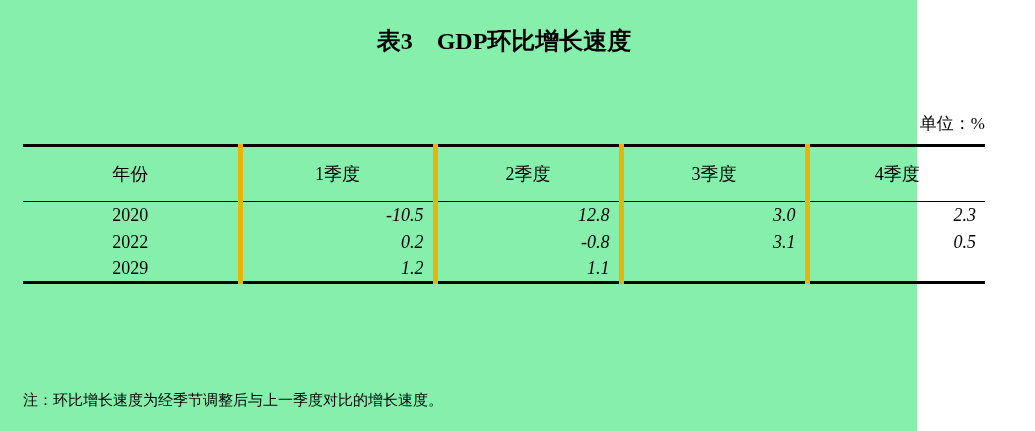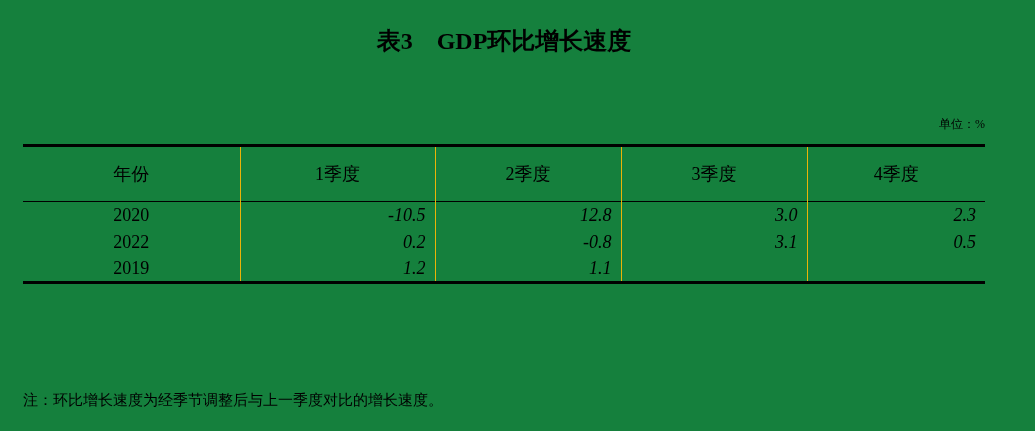--- a/index.html
+++ b/index.html
@@ -5,51 +5,51 @@
   * { margin: 0; padding: 0; box-sizing: border-box; }
   html, body {
     width: 1035px; height: 431px;
     background: #ffffff;
     color: #000000;
     font-family: "Liberation Serif", "DejaVu Serif", serif;
     overflow: hidden;
   }
   .page {
     position: relative;
-    width: 1035px; height: 431px;
-    background: #15803d;
+    width: 917px; height: 431px;
+    background: #86efac;
   }
   .doc-title {
     position: absolute;
     left: 23px; top: 26px;
     width: 962px;
     text-align: center;
     font-size: 24px;
     font-weight: bold;
     line-height: 30px;
   }
   .unit-label {
     position: absolute;
     left: 23px; top: 113px;
     width: 962px;
     text-align: right;
-    font-size: 12px;
+    font-size: 17px;
     line-height: 22px;
   }
   table.data-table {
     position: absolute;
     left: 23px; top: 144px;
     width: 962px;
     border-collapse: collapse;
     table-layout: fixed;
     border-top: 3px solid #000000;
     border-bottom: 3px solid #000000;
   }
   .data-table th, .data-table td {
-    border-left: 1px solid #eab308;
+    border-left: 5px solid #eab308;
     font-weight: normal;
     font-size: 18px;
     vertical-align: middle;
   }
   .data-table th:first-child, .data-table td:first-child { border-left: none; }
   .data-table thead tr {
     height: 56px;
     border-bottom: 1px solid #000000;
   }
   .data-table thead th { text-align: center; }
@@ -98,21 +98,21 @@
         <td class="num-cell">2.3</td>
       </tr>
       <tr>
         <td class="year-cell">2022</td>
         <td class="num-cell">0.2</td>
         <td class="num-cell">-0.8</td>
         <td class="num-cell">3.1</td>
         <td class="num-cell">0.5</td>
       </tr>
       <tr>
-        <td class="year-cell">2019</td>
+        <td class="year-cell">2029</td>
         <td class="num-cell">1.2</td>
         <td class="num-cell">1.1</td>
         <td class="num-cell"></td>
         <td class="num-cell"></td>
       </tr>
     </tbody>
   </table>
 
   <div class="footnote">注：环比增长速度为经季节调整后与上一季度对比的增长速度。</div>
 

